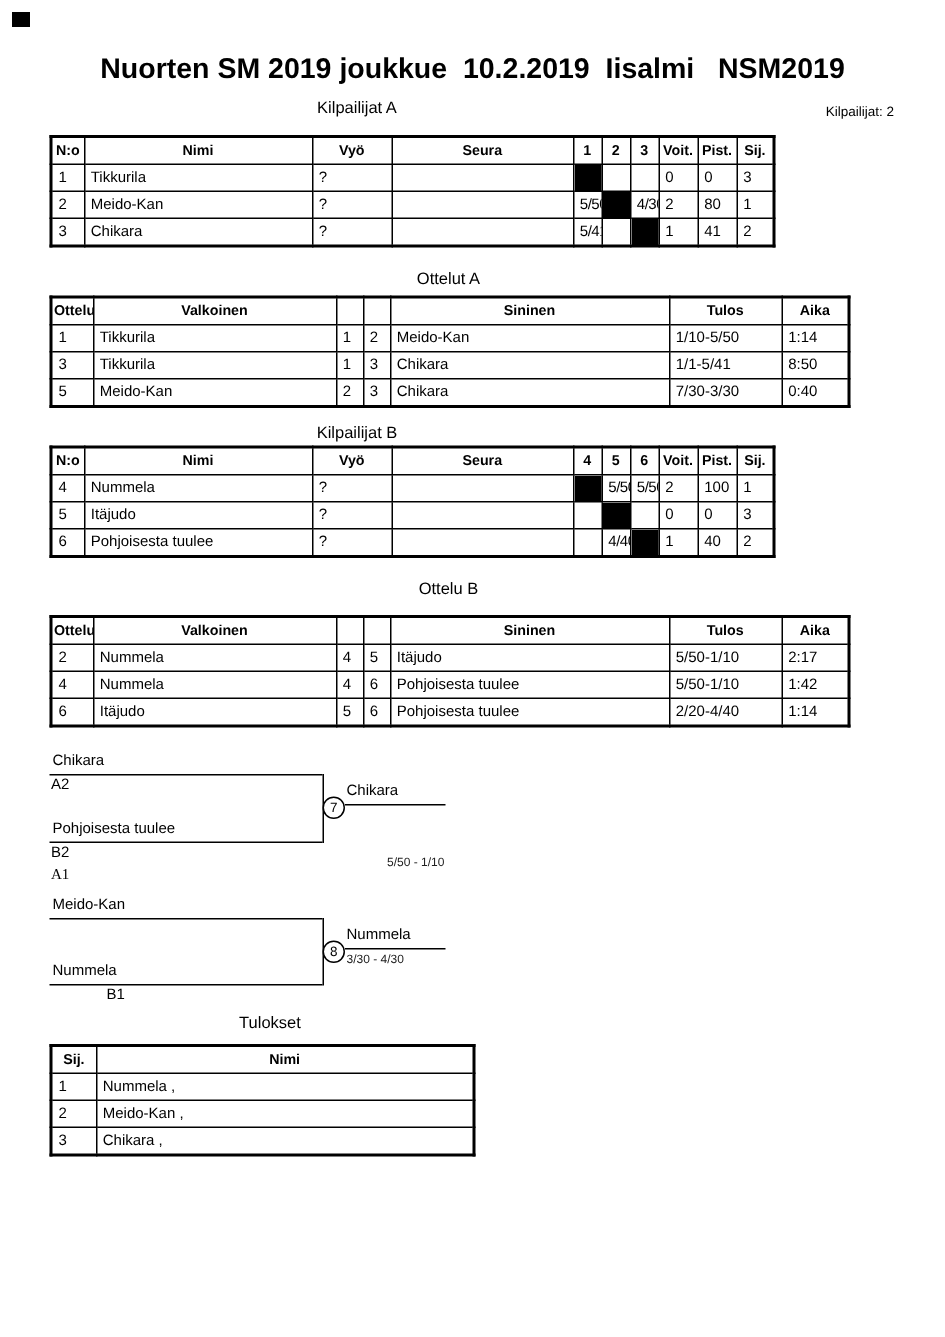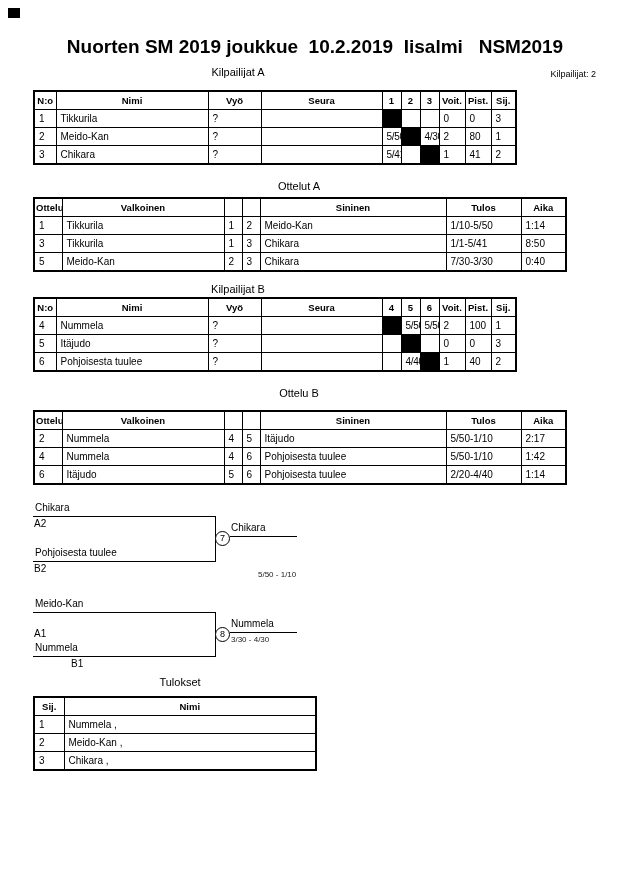--- a/index.html
+++ b/index.html
@@ -292,21 +292,21 @@
 <div class="line-h" style="left:33px;top:561px;width:182px;"></div>
 <div class="blabel" style="left:34px;top:563px;">B2</div>
 <div class="line-v" style="left:215px;top:516px;height:46px;"></div>
 <div class="badge" style="left:215px;top:531px;">7</div>
 <div class="bname" style="left:231px;top:522px;">Chikara</div>
 <div class="line-h" style="left:230px;top:536px;width:67px;"></div>
 <div class="bscore" style="left:231px;top:570px;margin-left:27px;">5/50 - 1/10</div>
 
 <div class="bname" style="left:35px;top:598px;">Meido-Kan</div>
 <div class="line-h" style="left:33px;top:612px;width:182px;"></div>
-<div class="blabel" style="left:34px;top:628px;">A1</div>
+<div class="blabel" style="left:34px;top:578px;font-family:Liberation Serif, serif;">A1</div>
 <div class="bname" style="left:35px;top:642px;">Nummela</div>
 <div class="line-h" style="left:33px;top:656px;width:182px;"></div>
 <div class="blabel" style="left:34px;top:658px;margin-left:37px;">B1</div>
 <div class="line-v" style="left:215px;top:612px;height:45px;"></div>
 <div class="badge" style="left:215px;top:627px;">8</div>
 <div class="bname" style="left:231px;top:618px;">Nummela</div>
 <div class="line-h" style="left:230px;top:632px;width:67px;"></div>
 <div class="bscore" style="left:231px;top:635px;">3/30 - 4/30</div>
 
 <div class="abs h2" style="left:39px;top:676px;width:282px;">Tulokset</div>

